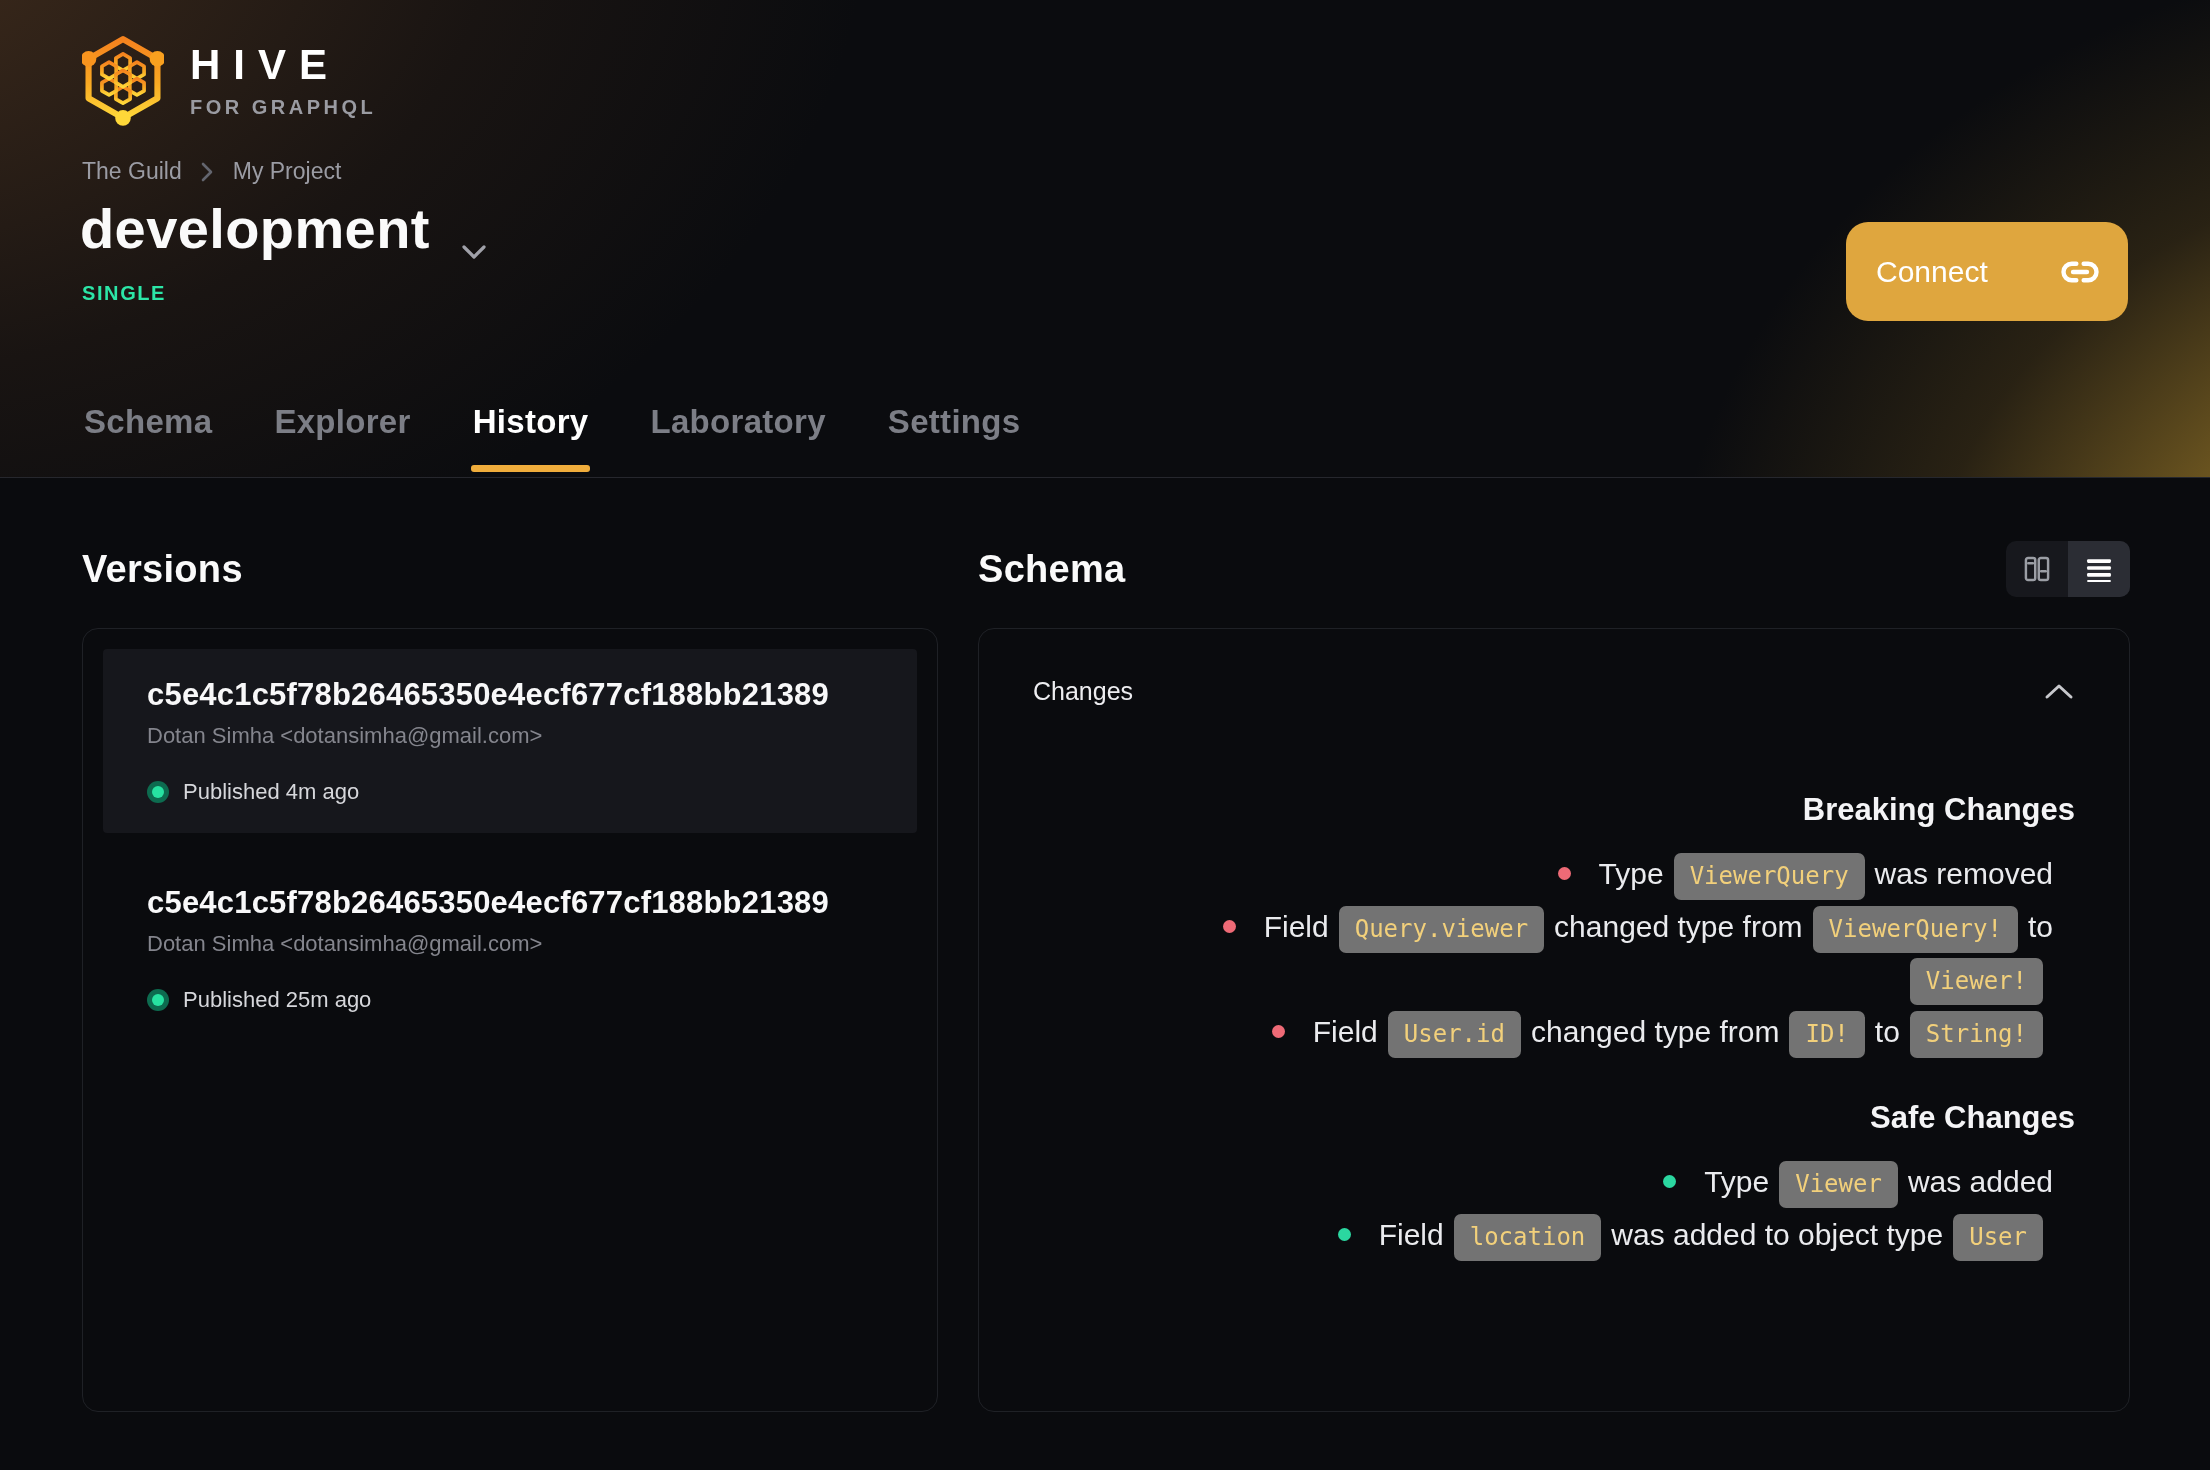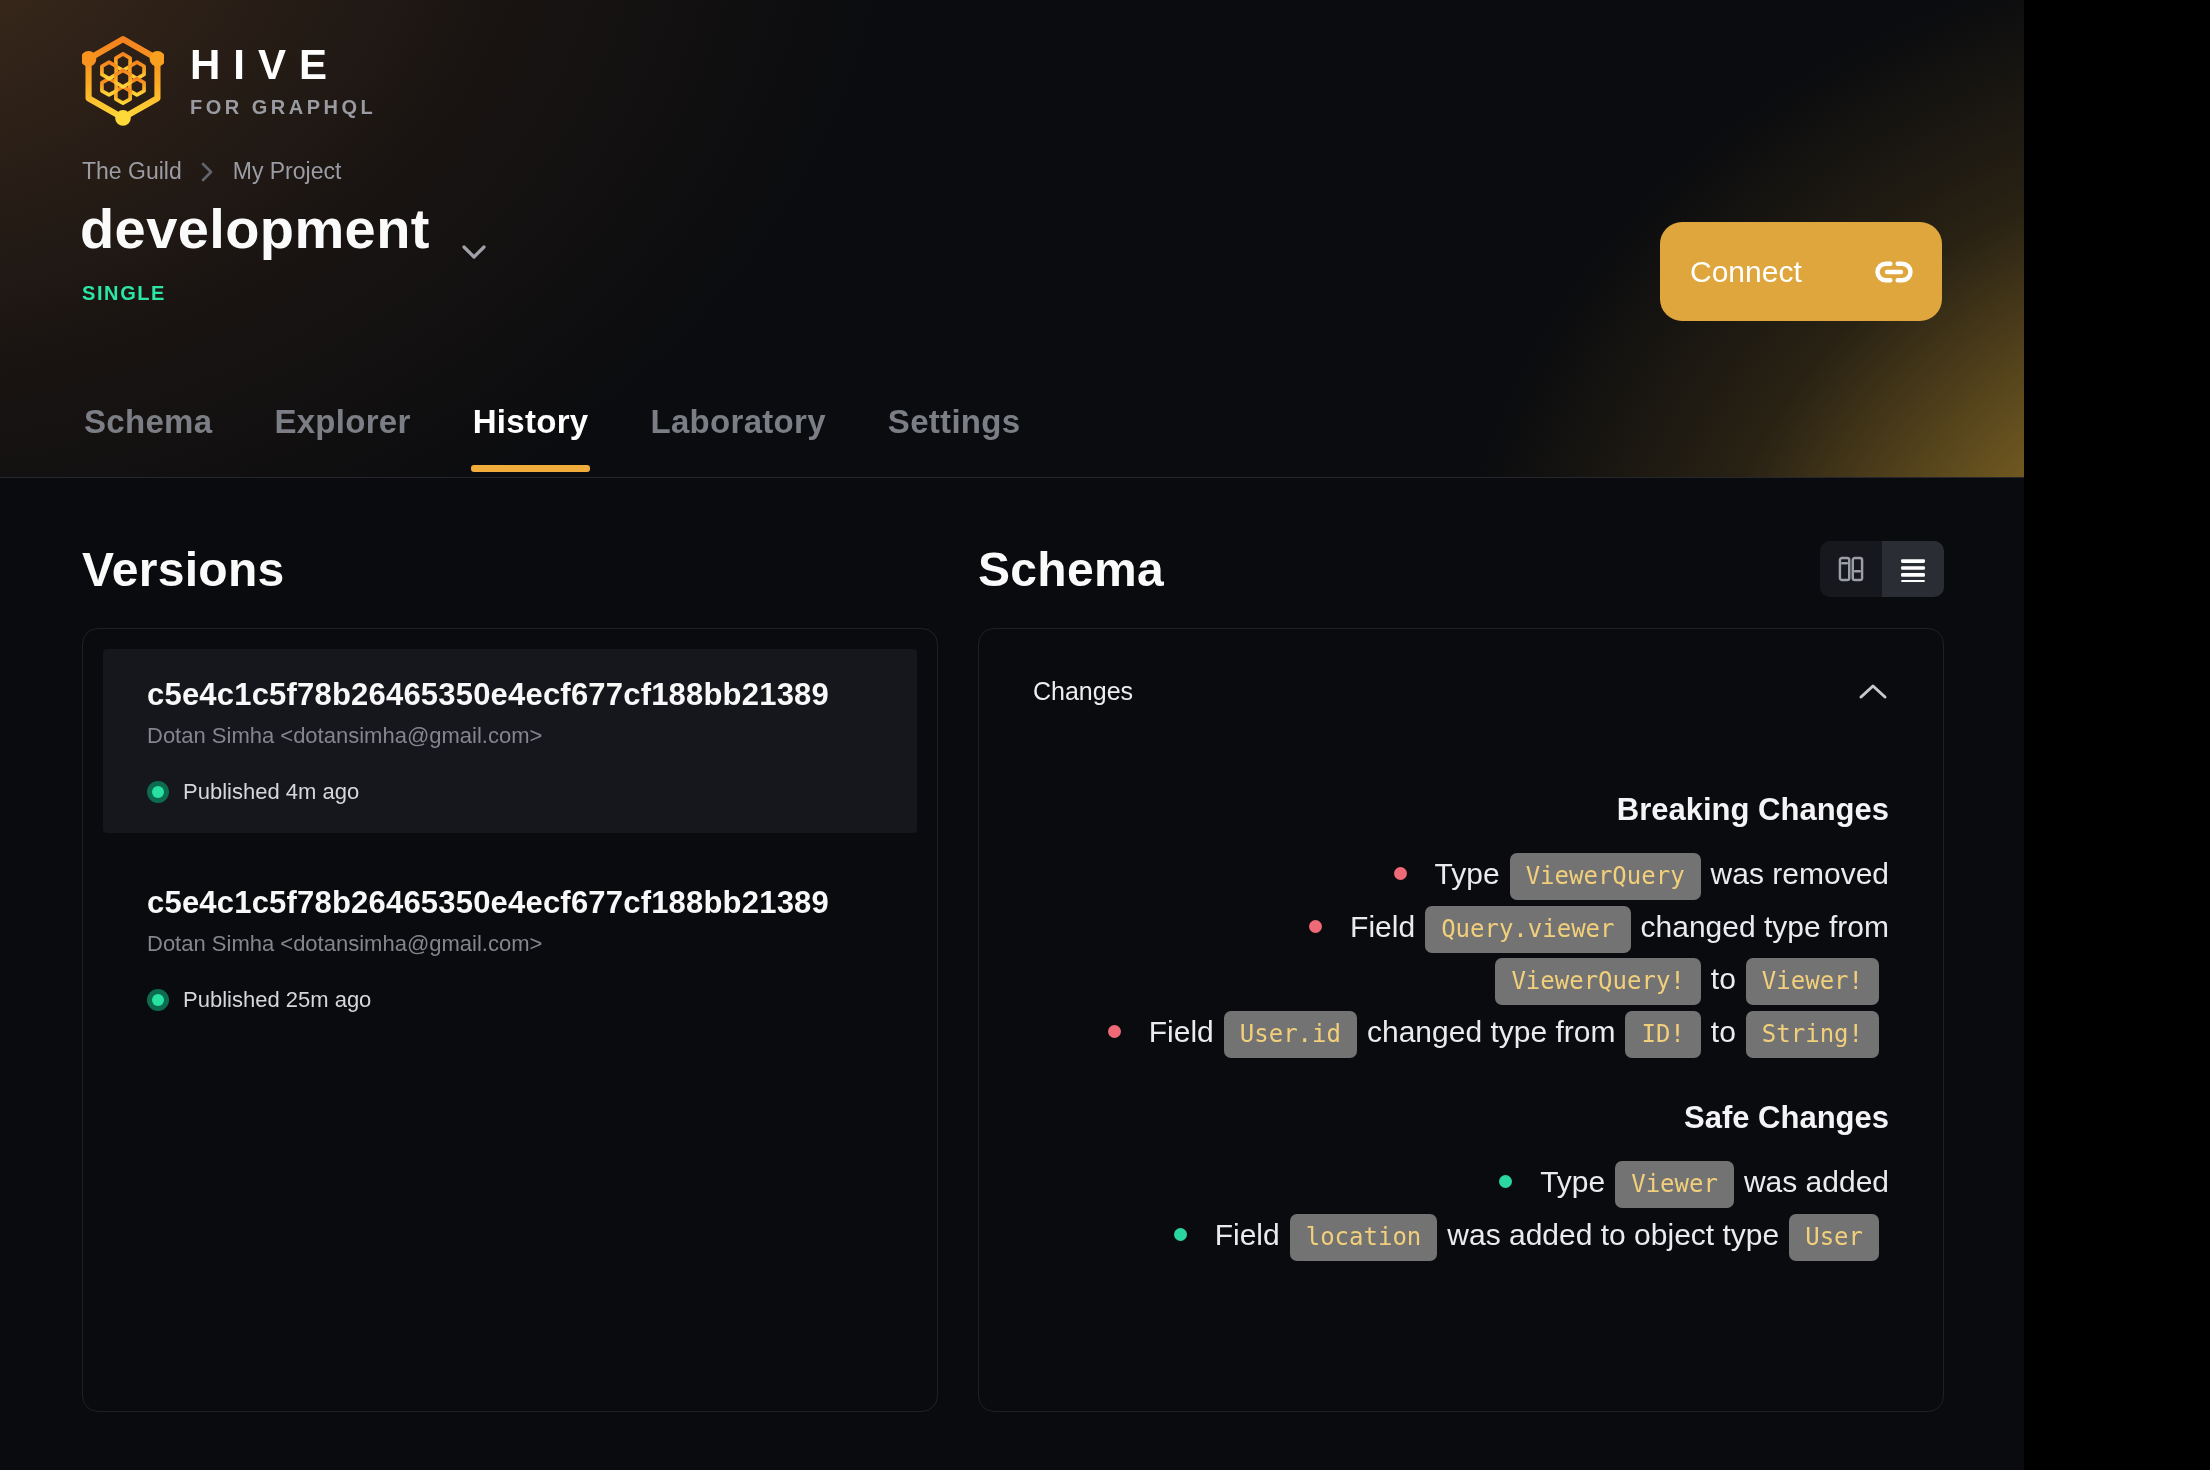--- a/index.html
+++ b/index.html
@@ -1,16 +1,16 @@
 <!DOCTYPE html>
 <html><head>
 <meta charset="utf-8">
 <style>
   html,body{margin:0;padding:0;background:#000;}
-  .page{position:relative;width:2024px;height:1470px;background:#0a0b0e;overflow:hidden;
+  .page{position:relative;width:2210px;height:1470px;background:#0a0b0e;overflow:hidden;
         font-family:"Liberation Sans","DejaVu Sans",sans-serif;color:#fff;}
 
   
   .header{position:relative;height:477px;border-bottom:1px solid #26272d;
     background:
       radial-gradient(1150px 950px at 114% 135%, rgba(240,196,58,0.92) 0%, rgba(196,152,47,0.55) 30%, rgba(110,84,30,0.30) 52%, rgba(30,24,12,0) 74%),
       radial-gradient(1500px 1100px at -8% -25%, rgba(126,82,44,0.50) 0%, rgba(70,46,28,0.24) 45%, rgba(0,0,0,0) 70%),
       #0b0c0f;}
   .logo-row{position:absolute;left:82px;top:34px;display:flex;align-items:center;gap:26px;}
   .brand-name{font-size:42px;font-weight:800;letter-spacing:13px;line-height:1;color:#fff;}
@@ -32,21 +32,21 @@
   .tab.active{color:#fff;}
   .tab.active::after{content:"";position:absolute;left:0;right:0;bottom:5px;height:7px;
        border-radius:3px;background:#f0ad3c;}
 
   
   .main{padding:62px 80px 0 82px;}
   .columns{display:flex;gap:40px;align-items:flex-start;}
   .col-left{width:856px;flex:none;}
   .col-right{flex:1;min-width:0;}
   .col-head{height:58px;display:flex;align-items:center;justify-content:space-between;margin-bottom:30px;}
-  .col-head h2{margin:0;font-size:48px;font-weight:700;color:#fafafa;letter-spacing:.3px;}
+  .col-head h2{margin:0;font-size:38px;font-weight:700;color:#fafafa;letter-spacing:.3px;}
 
   .panel{border:1px solid #1f2126;border-radius:16px;box-sizing:border-box;}
   .versions-panel{padding:20px;height:784px;}
   .version-card{border-radius:4px;padding:28px 44px;cursor:pointer;}
   .version-card.active{background:#16171c;}
   .version-card + .version-card{margin-top:24px;}
   .hash{font-size:31px;font-weight:700;color:#f8f8f9;letter-spacing:.2px;}
   .author{font-size:22px;color:#84858d;margin-top:10px;}
   .status{display:flex;align-items:center;gap:14px;margin-top:30px;font-size:22px;color:#d6d7db;}
   .dot{width:22px;height:22px;border-radius:50%;background:#0d6b4f;position:relative;flex:none;}

